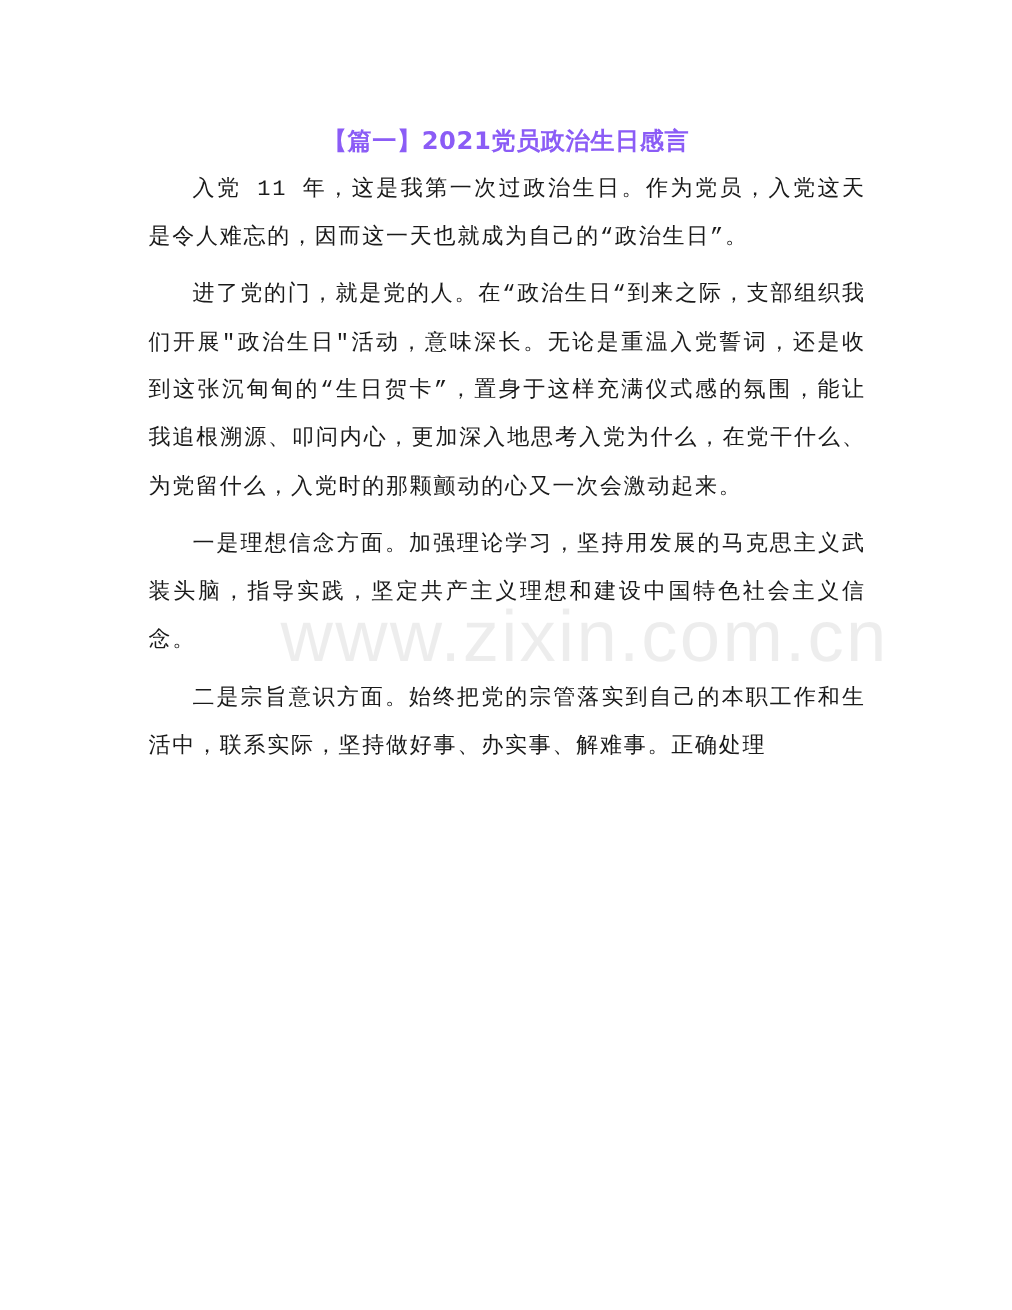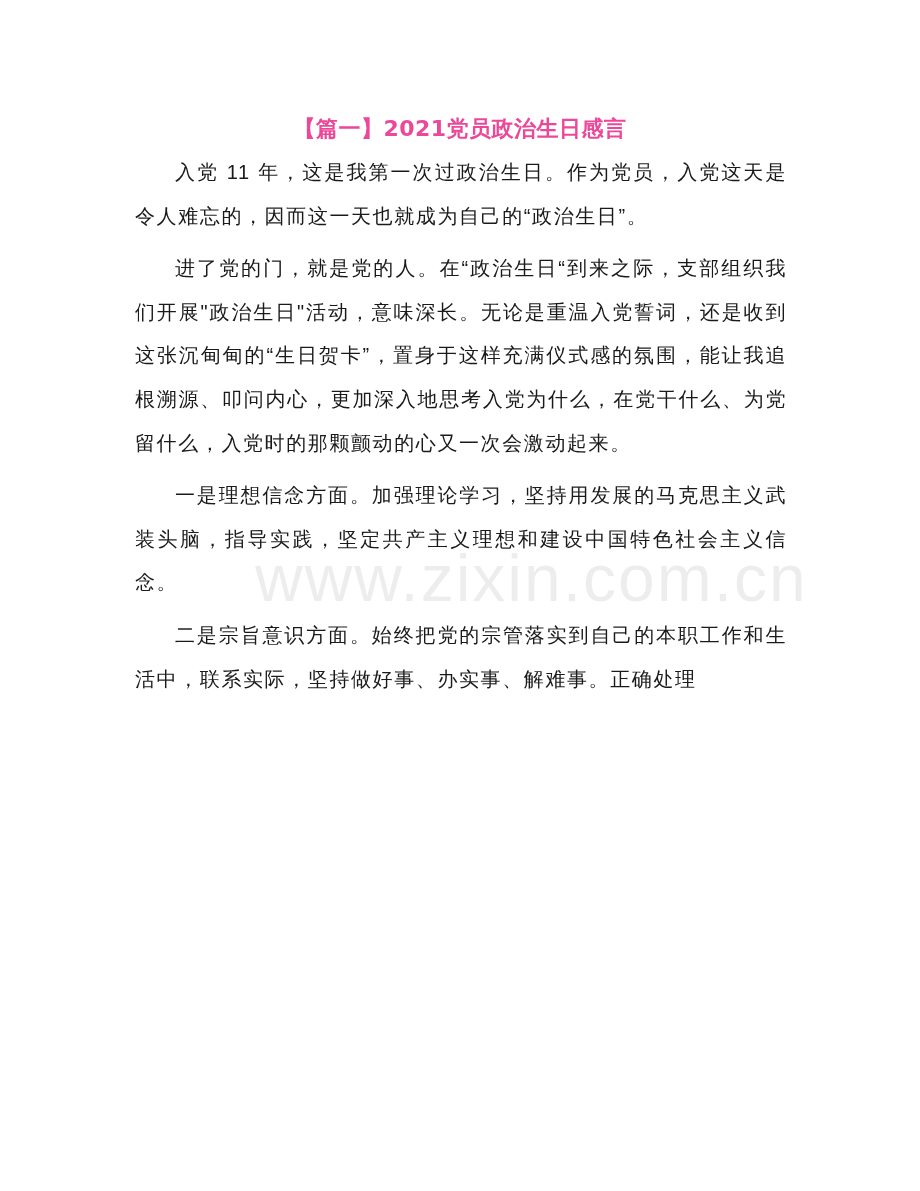--- a/index.html
+++ b/index.html
@@ -5,26 +5,26 @@
   html, body { margin: 0; padding: 0; background: #ffffff; }
   body { width: 920px; height: 1191px; position: relative; overflow: hidden; }
   .page {
     position: absolute; left: 0; top: 0; width: 920px; height: 1191px;
     background: #ffffff;
   }
   .title {
     position: absolute; left: 0; width: 920px; top: 113px;
     text-align: center;
     font-family: "DejaVu Sans", "Liberation Sans", sans-serif;
-    font-weight: bold; font-size: 22px; color: #ec4899; letter-spacing: 0.5px;
+    font-weight: bold; font-size: 22px; color: #8b5cf6; letter-spacing: 0.5px;
     line-height: 32px;
   }
   .body {
     position: absolute; left: 135px; top: 151px; width: 652px;
-    font-family: Liberation Sans, sans-serif;
+    font-family: Liberation Mono, monospace;
     font-size: 20px; color: #1a1a1a;
   }
   .para {
     margin: 0 0 9px 0;
     text-indent: 2em;
     line-height: 43.6px;
     text-align: justify;
     text-align-last: left;
     letter-spacing: 1.6px;
     word-break: break-all;

